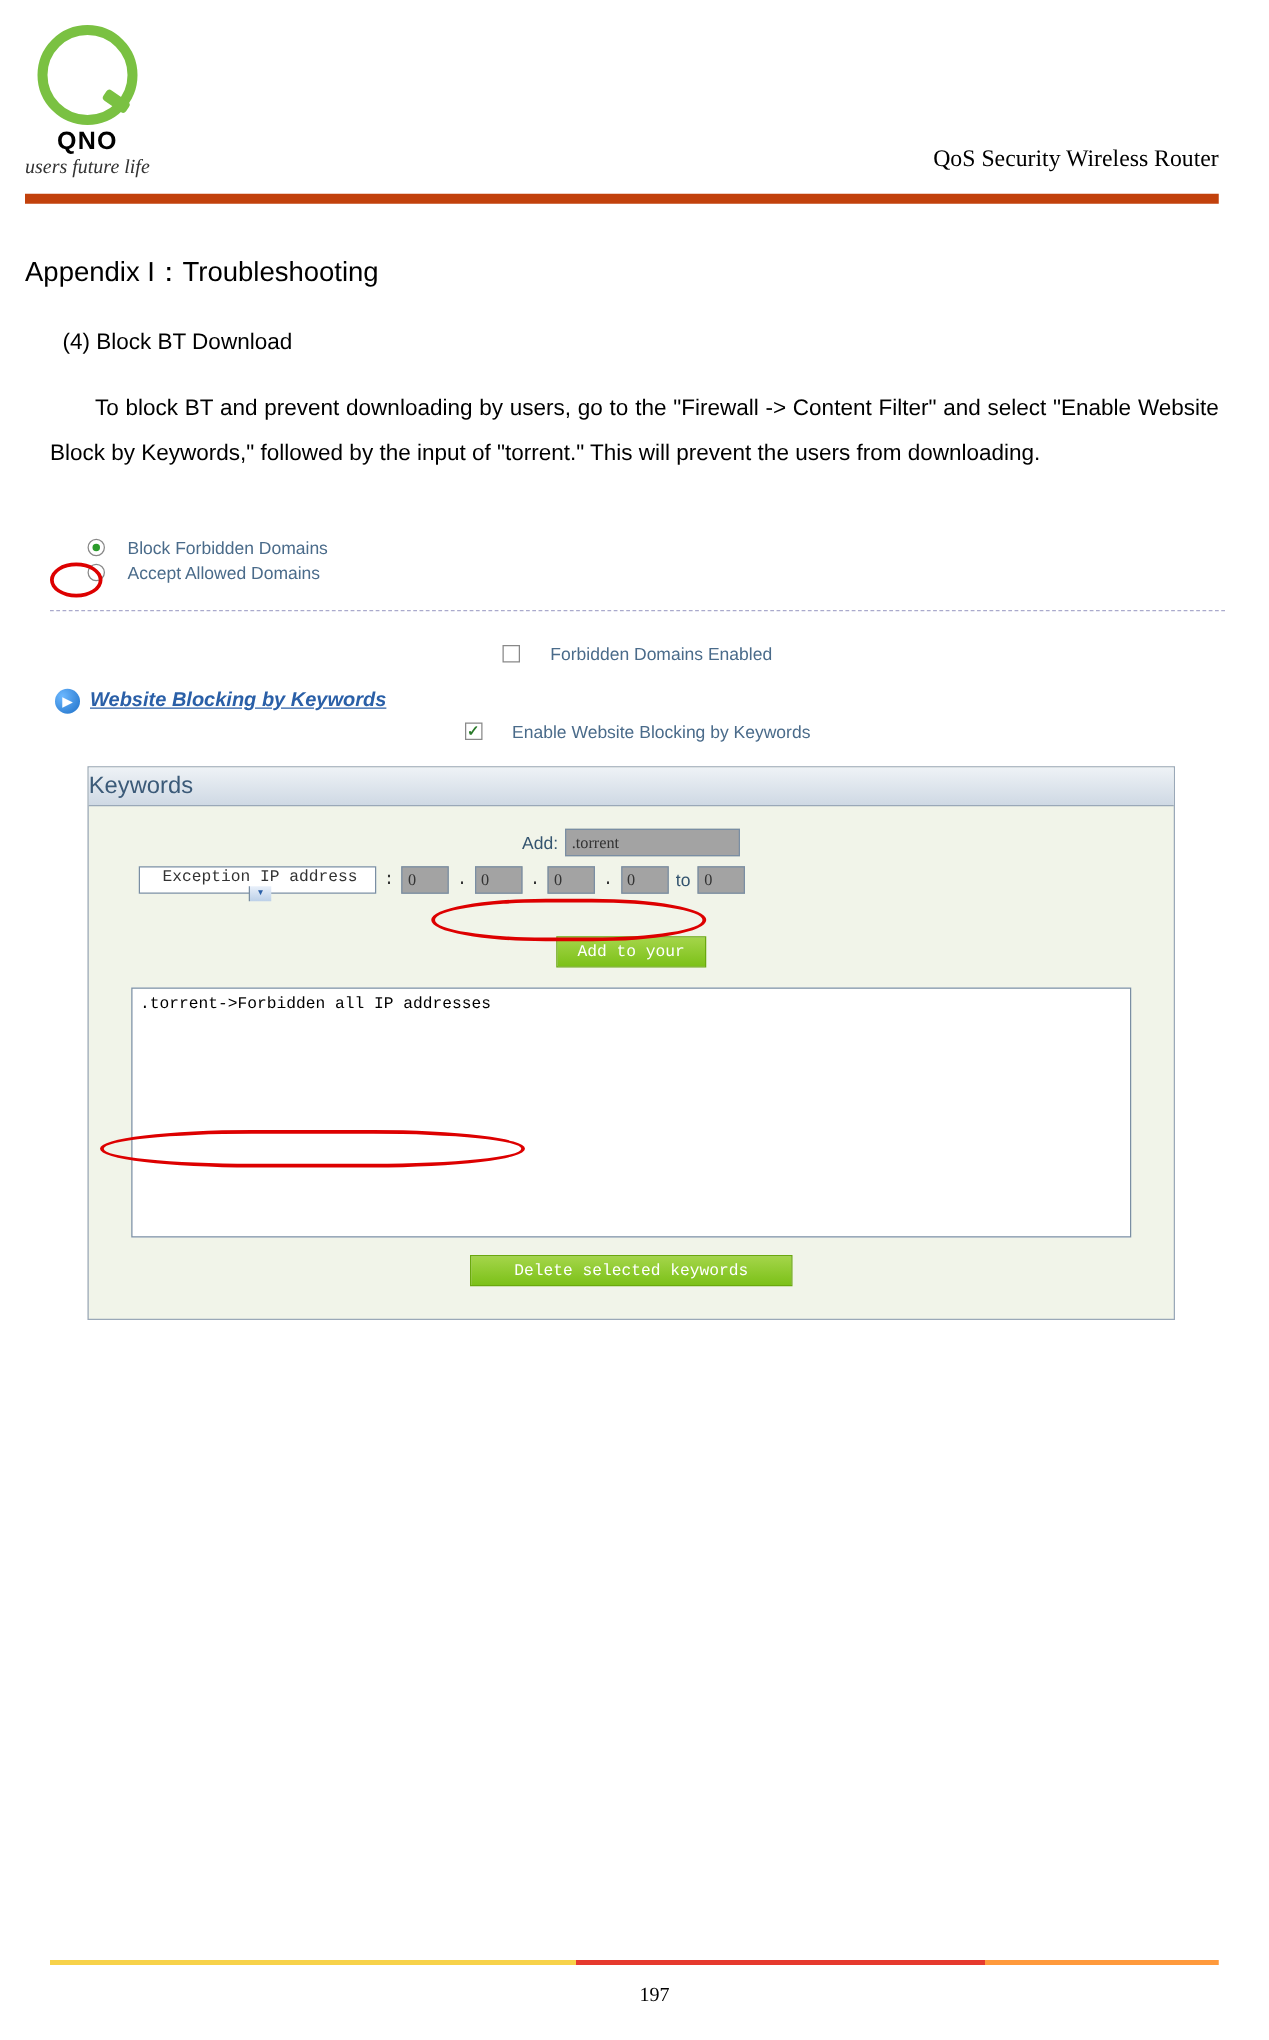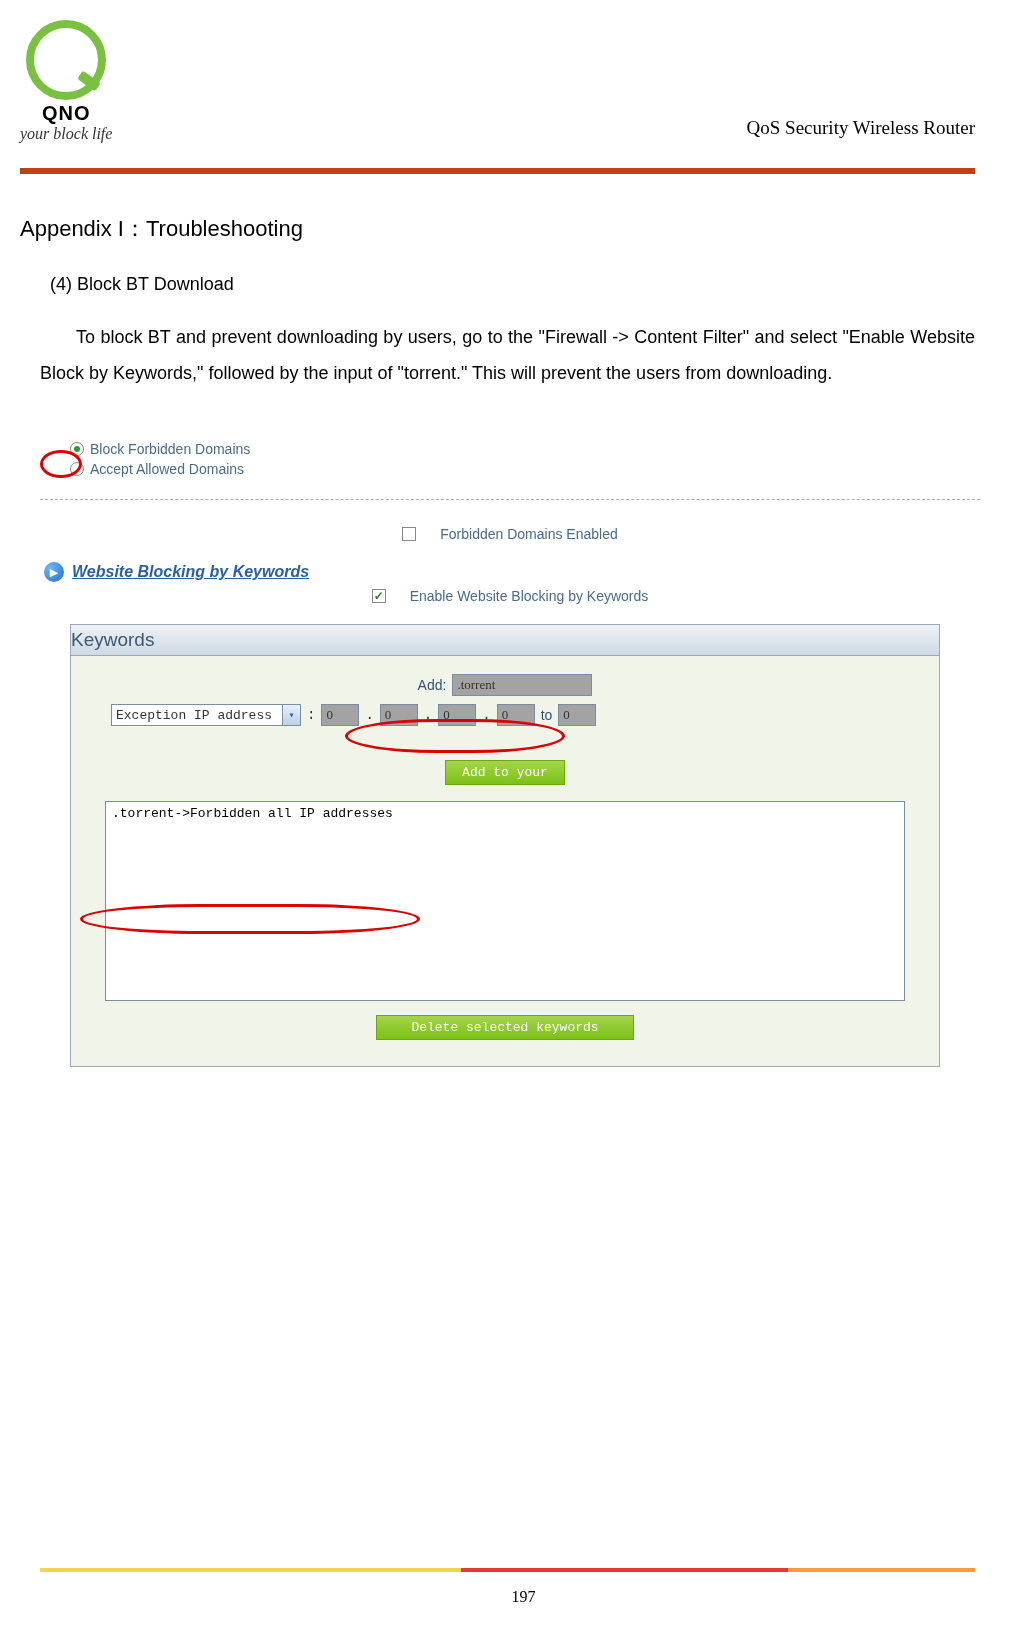--- a/index.html
+++ b/index.html
@@ -9,22 +9,22 @@
     background: #fff;
     font-family: Arial, sans-serif;
     color: #000;
     position: relative;
     padding: 20px 40px 0 20px;
   }
   .page-header {
     display: flex;
     justify-content: space-between;
     align-items: flex-end;
-    border-bottom: 6px solid #c2410c;
-    padding-bottom: 25px;
+    border-bottom: 8px solid #c2410c;
+    padding-bottom: 12px;
     margin-bottom: 40px;
   }
   .logo-block {
     display: flex;
     flex-direction: column;
     align-items: center;
   }
   .logo-q {
     width: 80px; height: 80px;
     border: 8px solid #7ac142;
@@ -79,21 +79,21 @@
   }
   .ui-panel {
     margin-left: 20px;
     width: 940px;
     font-size: 13px;
     color: #4a6b8a;
   }
   .radio-row {
     display: flex;
     align-items: center;
-    gap: 6px;
+    gap: 18px;
     margin: 4px 0 4px 30px;
     font-size: 14px;
   }
   .radio {
     width: 14px; height: 14px;
     border: 1px solid #888;
     border-radius: 50%;
     display: inline-flex;
     align-items: center; justify-content: center;
     background: #fff;
@@ -195,21 +195,21 @@
   .text-input.kw { width: 140px; }
   .text-input.octet { width: 38px; text-align: left; }
   .select {
     border: 1px solid #7a8ea3;
     background: #fff;
     height: 22px;
     width: 190px;
     font-family: 'Courier New', monospace;
     font-size: 13px;
     padding-left: 4px;
-    display: inline-flex; align-items: center; justify-content: space-between;
+    display: inline-flex; align-items: center; justify-content: space-between; flex-direction: column;
   }
   .select-btn {
     width: 18px; height: 20px;
     background: linear-gradient(#e9f0fa,#bcd0e8);
     border-left: 1px solid #7a8ea3;
     display: inline-flex; align-items: center; justify-content: center;
     color: #2a5fa7; font-size: 10px;
   }
   .btn-green {
     background: linear-gradient(#a4d54a,#7cc118);
@@ -257,21 +257,21 @@
     font-size: 16px;
   }
 </style>
 </head>
 <body>
 
 <div class="page-header">
   <div class="logo-block">
     <div class="logo-q"></div>
     <div class="logo-brand">QNO</div>
-    <div class="logo-tag">your block life</div>
+    <div class="logo-tag">users future life</div>
   </div>
   <div class="header-title">QoS Security Wireless Router</div>
 </div>
 
 <div class="content">
   <div class="h1">Appendix I：Troubleshooting</div>
   <div class="h2">(4) Block BT Download</div>
   <p class="body-text">To block BT and prevent downloading by users, go to the "Firewall -&gt; Content Filter" and select "Enable Website Block by Keywords," followed by the input of "torrent." This will prevent the users from downloading.</p>
 
   <div class="ui-panel">

